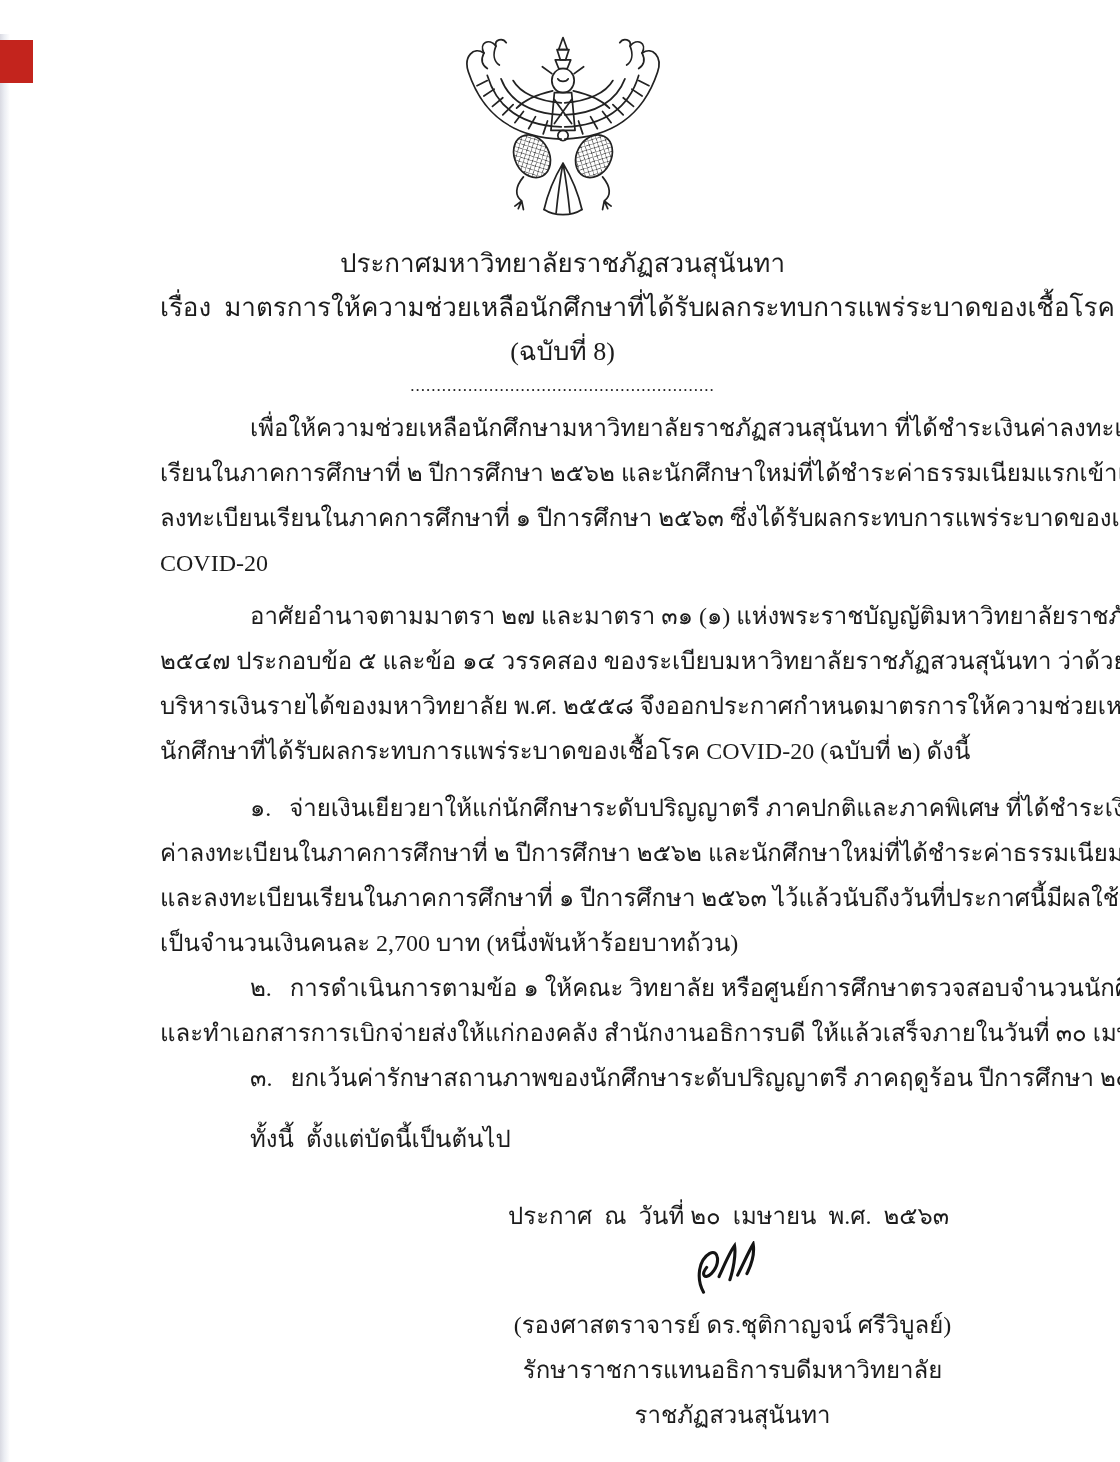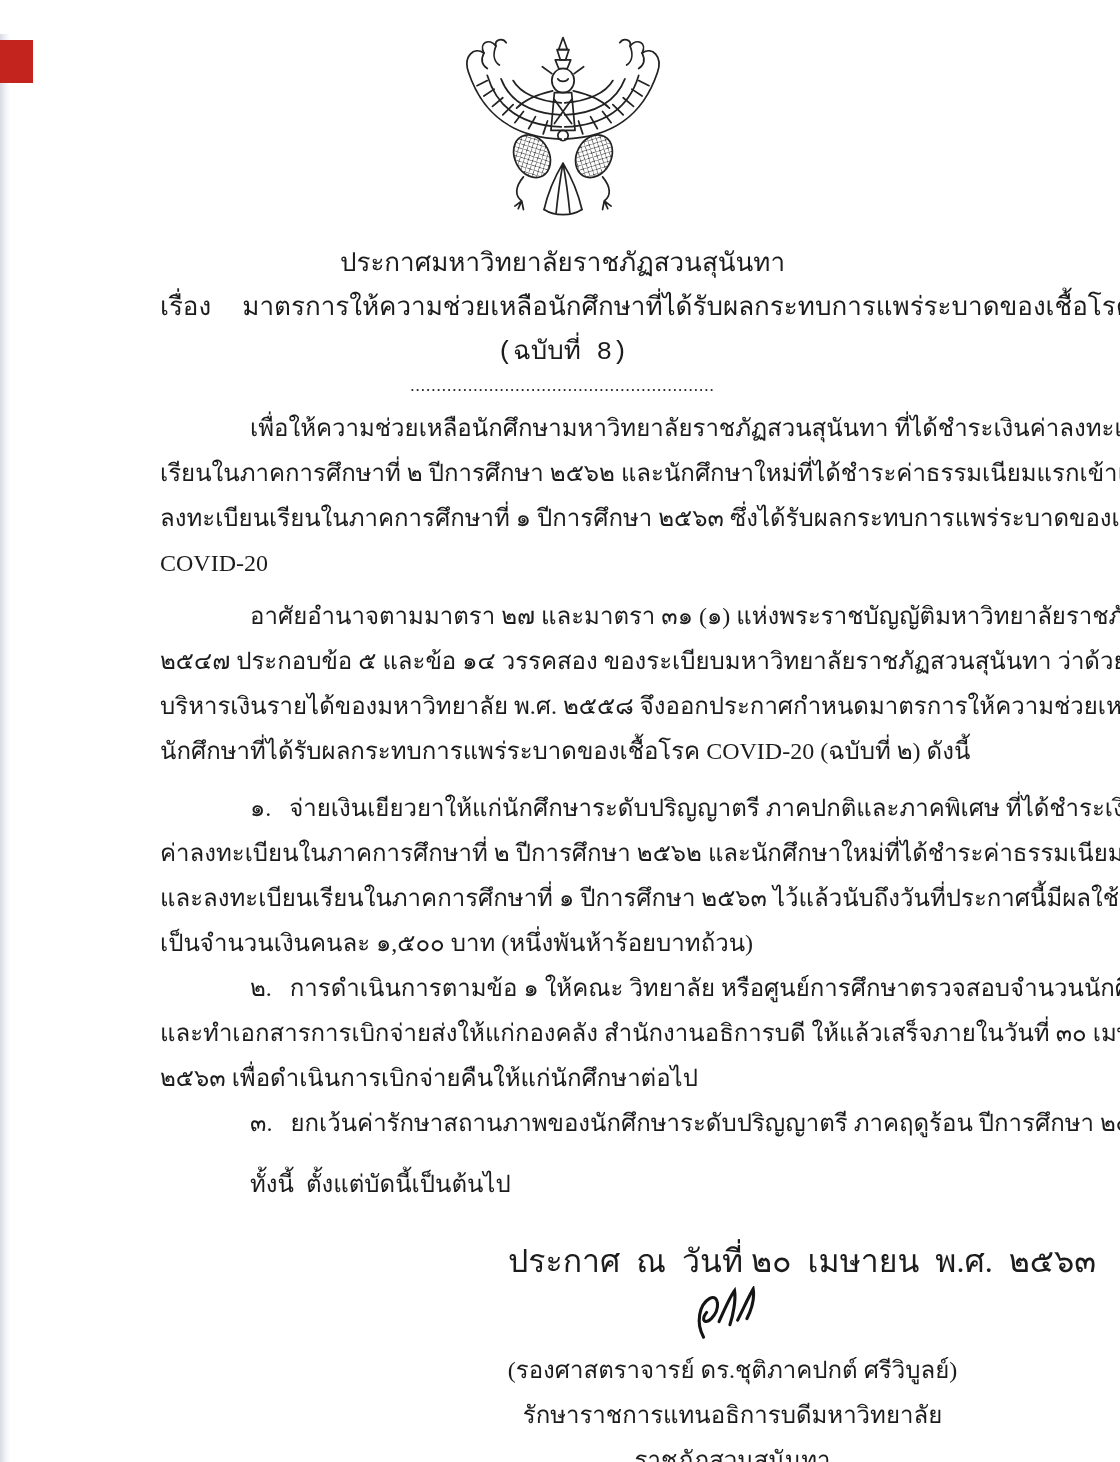--- a/index.html
+++ b/index.html
@@ -12,29 +12,29 @@
   .screen { position:relative; width:1120px; height:1462px; background:#ffffff; }
   .edge-shadow {
     position:absolute; left:0; top:0; width:10px; height:100%;
     background:linear-gradient(90deg,#d9dae2 0%, #eceef3 45%, #ffffff 100%);
   }
   .rec-indicator { position:absolute; left:0; top:6px; width:33px; height:43px; }
   .content { position:relative; padding:0 155px 0 160px; }
   .emblem { margin-top:34px; text-align:center; }
   .emblem svg { display:inline-block; }
   .title-block { margin-top:6px; text-align:center; font-size:26px; line-height:44px; }
-  .title-line { white-space:pre;font-family:Liberation Mono, monospace; }
+  .title-line { white-space:pre; }
   .dots-line { text-align:center; font-size:17px; letter-spacing:1px; line-height:20px; margin-top:2px; color:#222; }
   .body-text { margin-top:10px; font-size:24px; line-height:45px; }
   .doc-line { white-space:pre; }
   .para > .doc-line:first-child { text-indent:90px; }
   .para.gap-sm { margin-top:8px; }
   .para.gap-md { margin-top:12px; }
   .para.gap-lg { margin-top:16px; }
-  .date-line { margin-top:32px; margin-left:348px; font-size:32px; line-height:45px; white-space:pre; }
+  .date-line { margin-top:32px; margin-left:348px; font-size:24px; line-height:45px; white-space:pre; }
   .sig-block { text-align:center; padding-left:340px; font-size:24px; line-height:45px; }
   .sig-mark { height:62px; margin-top:2px; }
 </style>
 </head>
 <body>
 
 <div class="screen">
 
   <div class="edge-shadow"></div>
   <div class="rec-indicator" style="background: rgb(195, 36, 29);"></div>
@@ -96,26 +96,25 @@
       <div class="para gap-sm">
           <div class="doc-line">อาศัยอำนาจตามมาตรา ๒๗ และมาตรา ๓๑ (๑) แห่งพระราชบัญญัติมหาวิทยาลัยราชภัฏ พ.ศ.</div>
           <div class="doc-line">๒๕๔๗ ประกอบข้อ ๕ และข้อ ๑๔ วรรคสอง ของระเบียบมหาวิทยาลัยราชภัฏสวนสุนันทา ว่าด้วยการ</div>
           <div class="doc-line">บริหารเงินรายได้ของมหาวิทยาลัย พ.ศ. ๒๕๕๘ จึงออกประกาศกำหนดมาตรการให้ความช่วยเหลือ</div>
           <div class="doc-line">นักศึกษาที่ได้รับผลกระทบการแพร่ระบาดของเชื้อโรค COVID-20 (ฉบับที่ ๒) ดังนี้</div>
         </div>
       <div class="para gap-md">
           <div class="doc-line">๑.   จ่ายเงินเยียวยาให้แก่นักศึกษาระดับปริญญาตรี ภาคปกติและภาคพิเศษ ที่ได้ชำระเงิน</div>
           <div class="doc-line">ค่าลงทะเบียนในภาคการศึกษาที่ ๒ ปีการศึกษา ๒๕๖๒ และนักศึกษาใหม่ที่ได้ชำระค่าธรรมเนียมแรกเข้า</div>
           <div class="doc-line">และลงทะเบียนเรียนในภาคการศึกษาที่ ๑ ปีการศึกษา ๒๕๖๓ ไว้แล้วนับถึงวันที่ประกาศนี้มีผลใช้บังคับ</div>
-          <div class="doc-line">เป็นจำนวนเงินคนละ ๑,๕๐๐ บาท (หนึ่งพันห้าร้อยบาทถ้วน)</div>
+          <div class="doc-line">เป็นจำนวนเงินคนละ 2,700 บาท (หนึ่งพันห้าร้อยบาทถ้วน)</div>
         </div>
       <div class="para">
           <div class="doc-line">๒.   การดำเนินการตามข้อ ๑ ให้คณะ วิทยาลัย หรือศูนย์การศึกษาตรวจสอบจำนวนนักศึกษา</div>
           <div class="doc-line">และทำเอกสารการเบิกจ่ายส่งให้แก่กองคลัง สำนักงานอธิการบดี ให้แล้วเสร็จภายในวันที่ ๓๐ เมษายน</div>
-          <div class="doc-line">๒๕๖๓ เพื่อดำเนินการเบิกจ่ายคืนให้แก่นักศึกษาต่อไป</div>
         </div>
       <div class="para">
           <div class="doc-line">๓.   ยกเว้นค่ารักษาสถานภาพของนักศึกษาระดับปริญญาตรี ภาคฤดูร้อน ปีการศึกษา ๒๕๖๒</div>
         </div>
       <div class="para gap-lg">
           <div class="doc-line">ทั้งนี้  ตั้งแต่บัดนี้เป็นต้นไป</div>
         </div>
     </div>
 
     <div class="date-line">ประกาศ  ณ  วันที่ ๒๐  เมษายน  พ.ศ.  ๒๕๖๓</div>
@@ -123,18 +122,18 @@
     <div class="sig-block">
       <div class="sig-mark">
         <svg viewBox="0 0 120 80" width="94" height="62" xmlns="http://www.w3.org/2000/svg" aria-hidden="true">
           <g stroke="#141414" fill="none" stroke-width="4" stroke-linecap="round">
             <path d="M22 66 C 12 48, 16 24, 30 16 C 42 10, 44 30, 32 42 C 24 50, 18 44, 26 34"></path>
             <path d="M42 46 C 50 28, 56 14, 62 6 C 64 18, 60 38, 56 50"></path>
             <path d="M66 44 C 74 28, 80 14, 86 4 C 88 16, 84 30, 78 42"></path>
           </g>
         </svg>
       </div>
-      <div>(รองศาสตราจารย์ ดร.ชุติภาคปกต์ ศรีวิบูลย์)</div>
+      <div>(รองศาสตราจารย์ ดร.ชุติกาญจน์ ศรีวิบูลย์)</div>
       <div>รักษาราชการแทนอธิการบดีมหาวิทยาลัยราชภัฏสวนสุนันทา</div>
     </div>
 
   </div>
 </div>
 
 </body></html>

